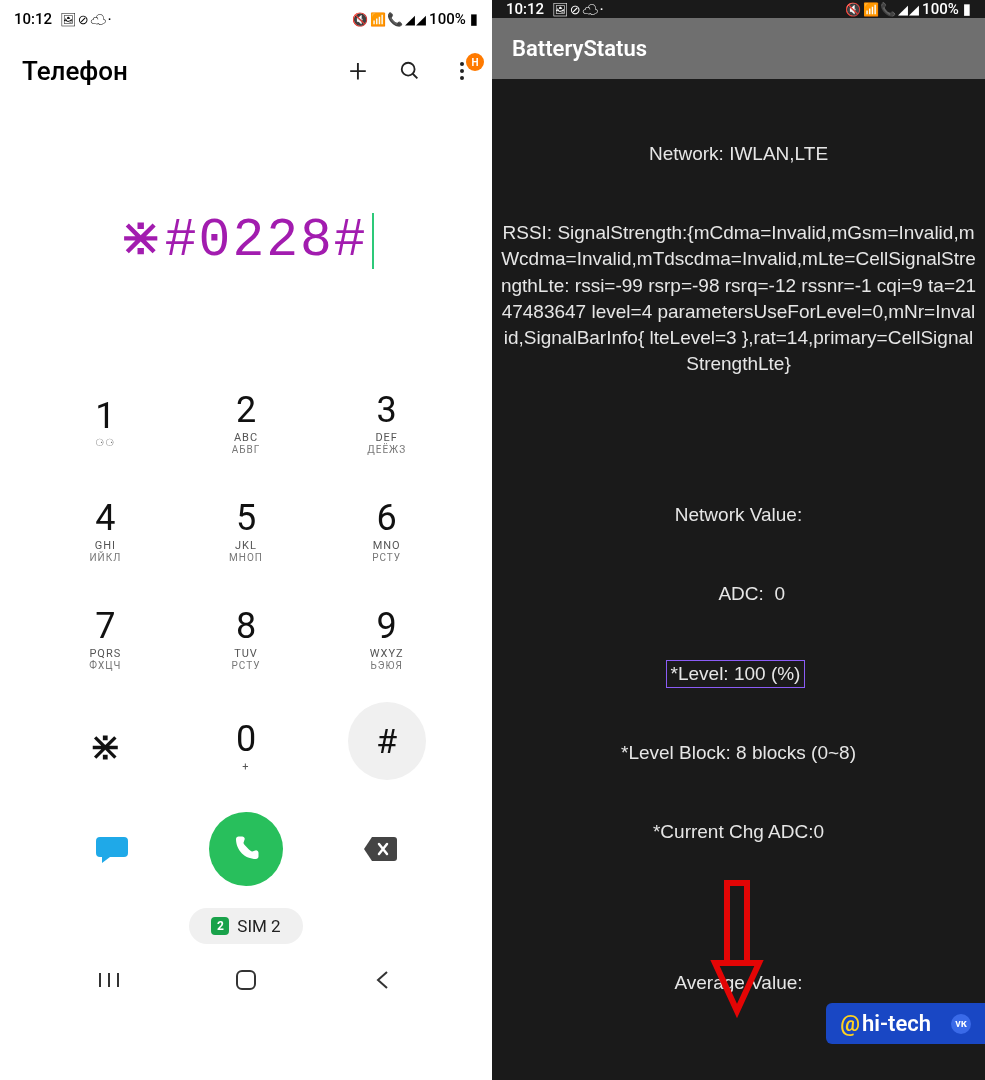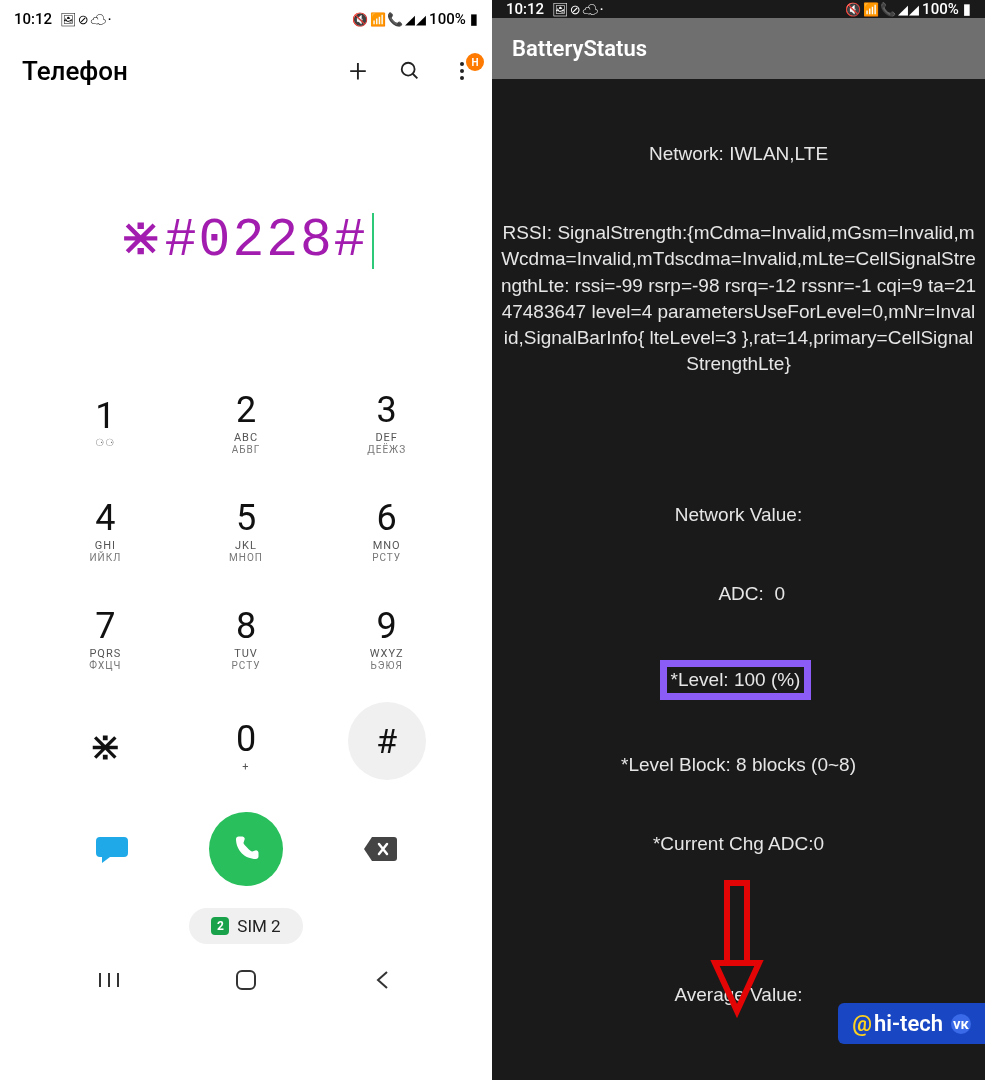--- a/index.html
+++ b/index.html
@@ -169,21 +169,21 @@
     font-size: 19px;
     line-height: 1.38;
     color: #e6e6e6;
     flex: 1;
     position: relative;
     font-family: Arial, sans-serif;
   }
   .bs-block { margin-bottom: 20px; white-space: pre-wrap; word-break: break-all; }
   .bs-line { display: block; text-align: center; }
   .highlight-box {
-    border: 7px solid #8b5cf6;
+    border: 1px solid #8b5cf6;
     display: inline-block;
     padding: 0 4px;
     margin-left: -6px;
   }
 
   
   .arrow-anno {
     position: absolute;
     left: 215px;
     top: 800px;
@@ -202,22 +202,22 @@
     font-size: 22px;
     font-weight: 600;
     border-radius: 6px 0 0 6px;
     display: flex; align-items: center; gap: 2px;
   }
   .watermark .at { color: #ffd21f; }
   .wm-circ {
     width: 20px; height: 20px;
     border-radius: 50%;
     background: #3a6ae8;
-    margin-left: 6px;
-    font-size: 15px;
+    margin-left: 18px;
+    font-size: 11px;
     display: flex; align-items: center; justify-content: center;
   }
 </style>
 </head>
 <body>
 
 <div class="phone left">
 
   <div class="status-bar">
     <div class="sb-left">

